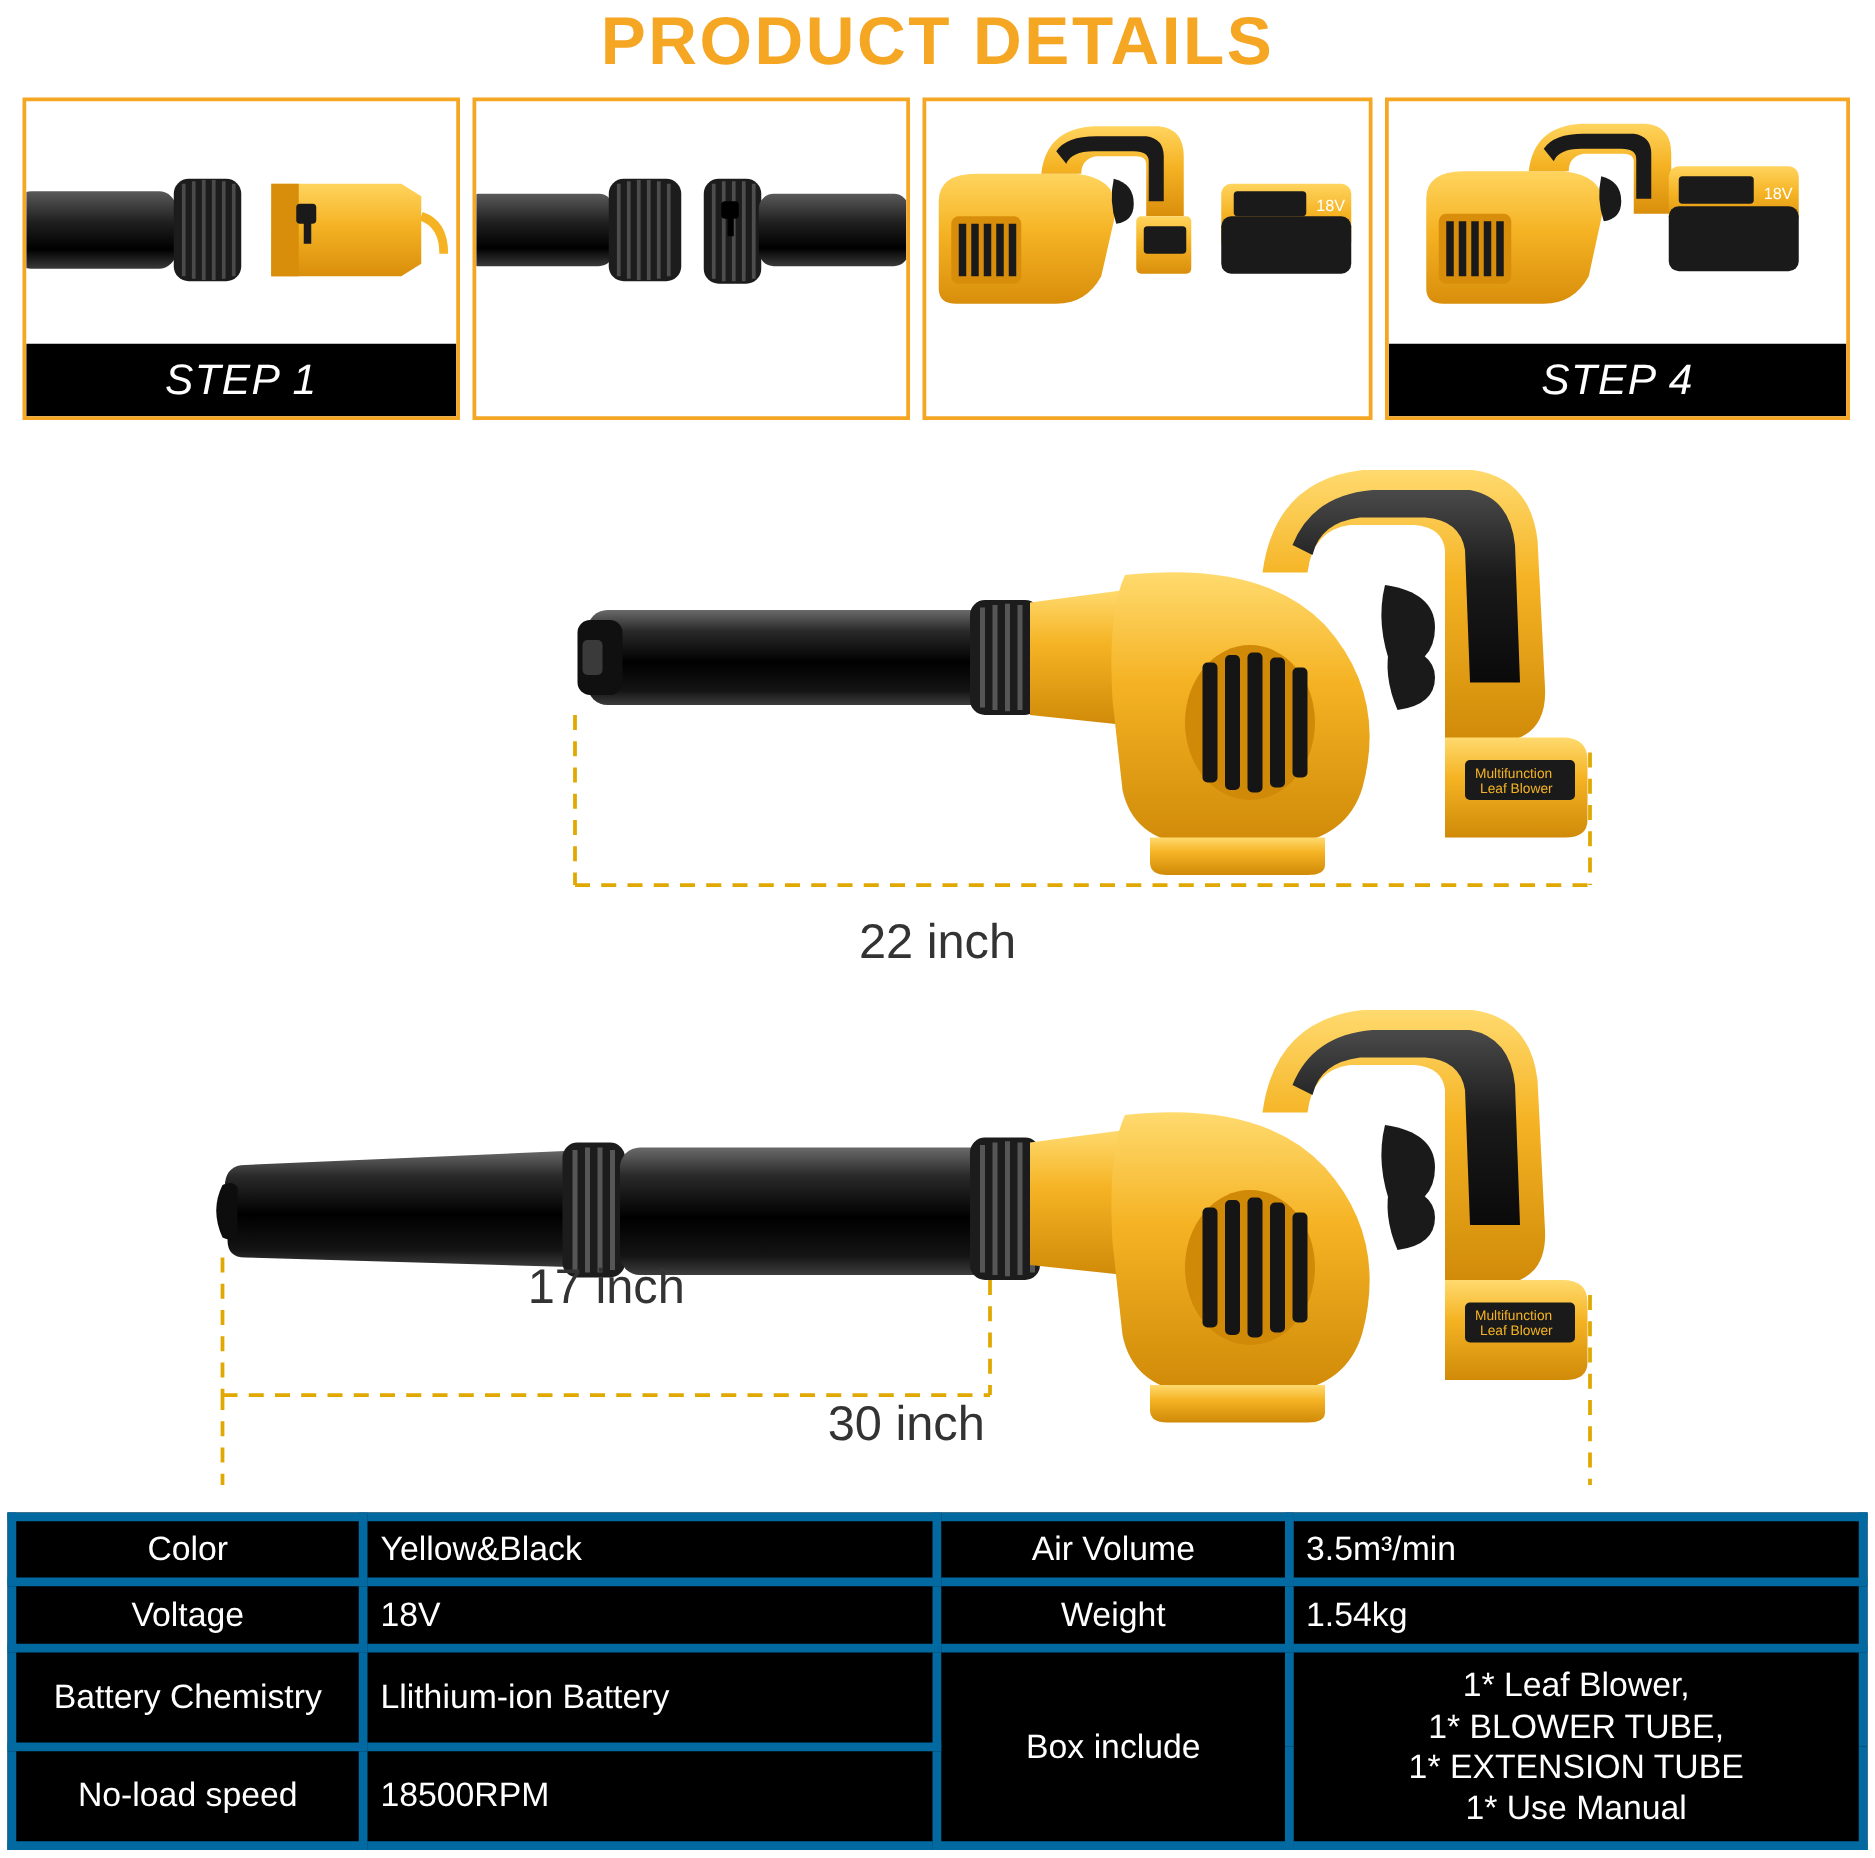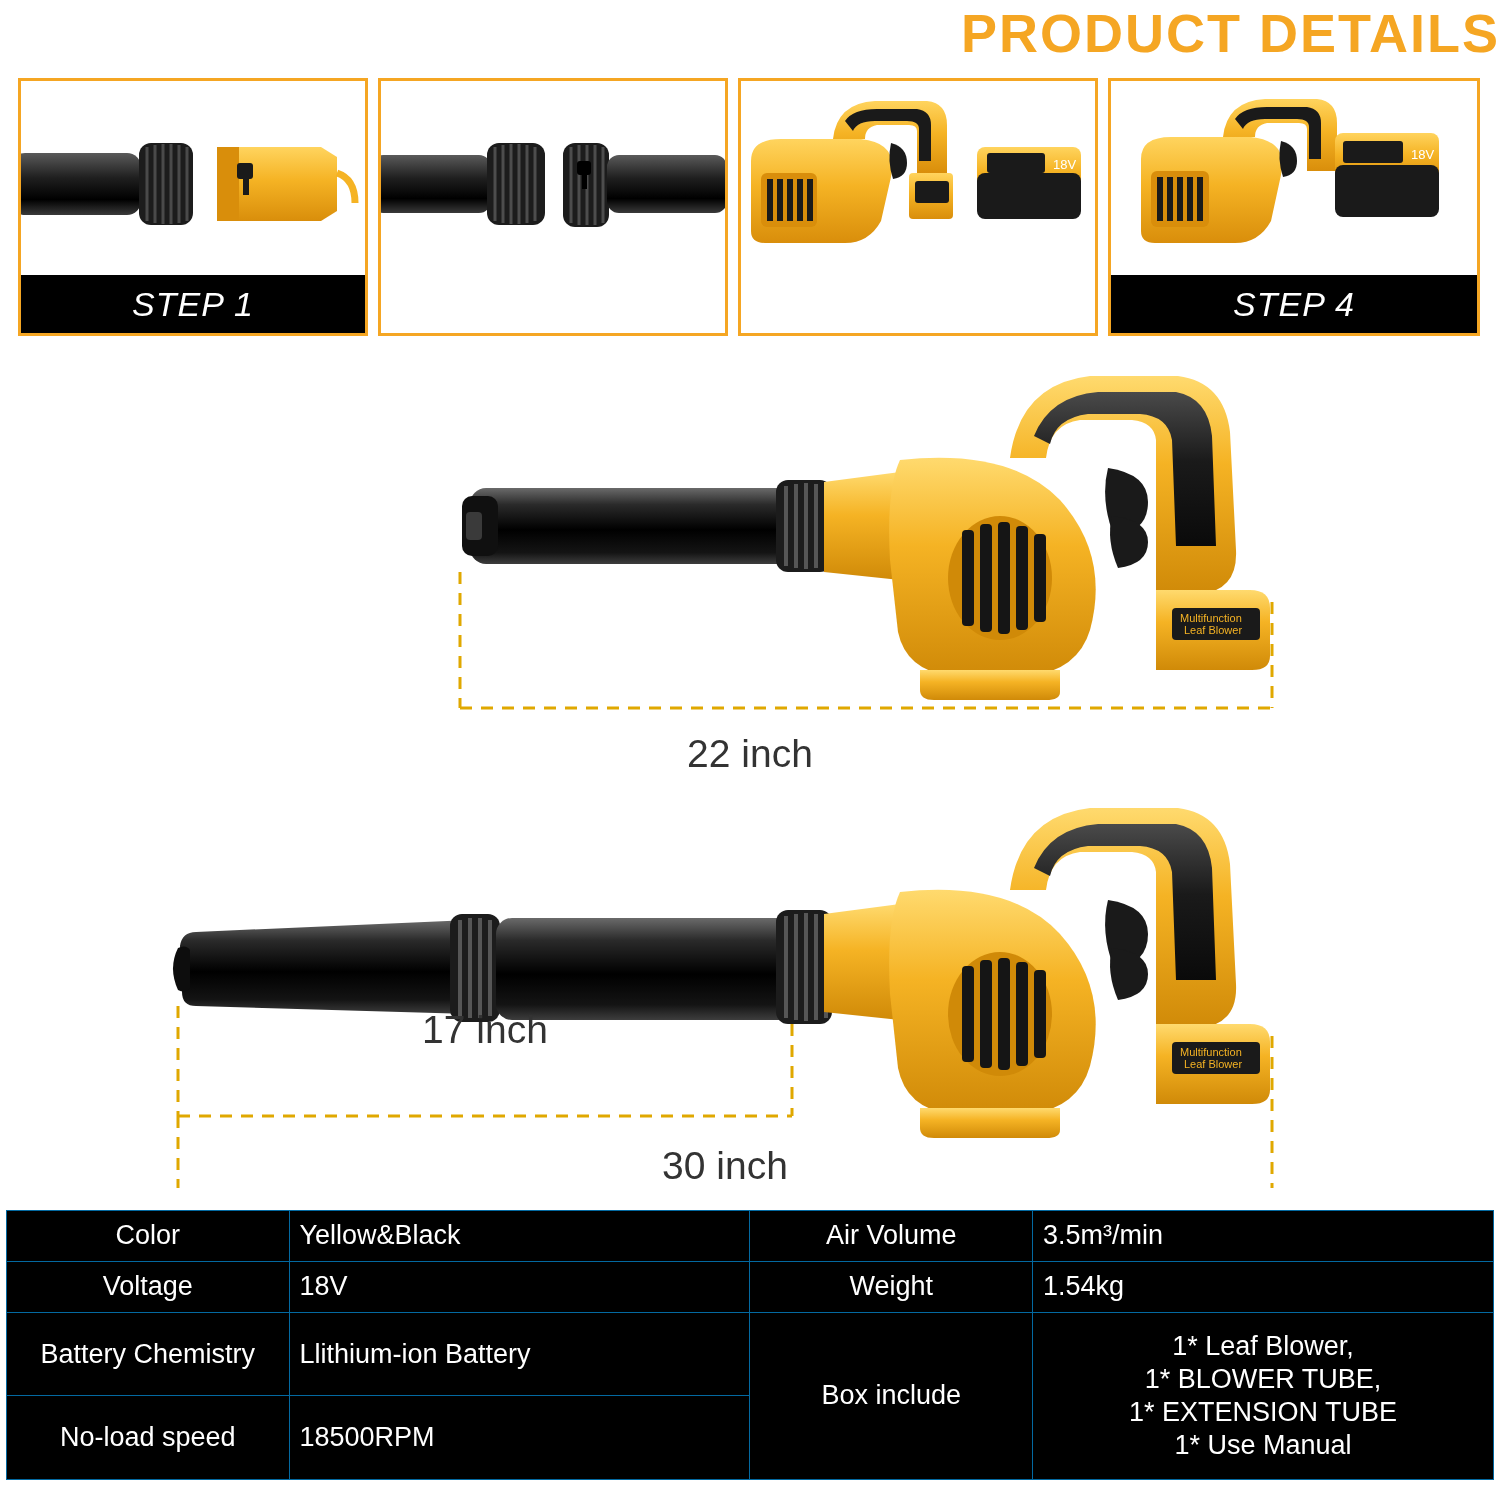--- a/index.html
+++ b/index.html
@@ -8,21 +8,21 @@
     width: 1500px; height: 1486px;
     background: #ffffff;
     font-family: "Liberation Sans", sans-serif;
     overflow: hidden;
   }
   .page { position: relative; width: 1500px; height: 1486px; background: #fff; }
 
   
   .title {
     position: absolute; top: 2px; left: 0; width: 1500px;
-    text-align: right;
+    text-align: center;
     font-size: 54px; font-weight: bold; letter-spacing: 2px;
     color: #F5A623;
     font-family: "Liberation Sans", sans-serif;
   }
 
   
   .steps {
     position: absolute; top: 78px; left: 18px;
     width: 1464px; height: 258px;
     display: flex; gap: 10px;
@@ -56,21 +56,21 @@
   }
 
   
   .spec-table {
     position: absolute; left: 6px; top: 1210px;
     width: 1488px; height: 270px;
     border-collapse: collapse;
     background: #000;
   }
   .spec-table td {
-    border: 1px solid #0369a1;
+    border: 7px solid #0369a1;
     color: #fff;
     font-size: 27px;
     padding: 6px 10px;
     vertical-align: middle;
     font-family: "Liberation Sans", sans-serif;
   }
   .lbl { text-align: center; width: 19%; line-height: 1.15; }
   .val { text-align: left; padding-left: 26px; width: 31%; }
   .multi { line-height: 1.22; text-align: center; }
 </style>
@@ -340,21 +340,21 @@
       <line x1="792" y1="256" x2="792" y2="348" stroke="#E0A800" stroke-width="3" stroke-dasharray="12 9"></line>
       <line x1="178" y1="348" x2="792" y2="348" stroke="#E0A800" stroke-width="3" stroke-dasharray="12 9"></line>
 
       <line x1="178" y1="348" x2="178" y2="458" stroke="#E0A800" stroke-width="3" stroke-dasharray="12 9"></line>
       <line x1="1272" y1="268" x2="1272" y2="458" stroke="#E0A800" stroke-width="3" stroke-dasharray="12 9"></line>
       <line x1="178" y1="458" x2="1272" y2="458" stroke="#E0A800" stroke-width="3" stroke-dasharray="12 9"></line>
     </svg>
 
     <div class="dim-text" style="left:178px; top:668px; width:614px; text-align:center;">17 inch</div>
 
-    <div class="dim-text" style="left:178px; top:778px; width:1094px; text-align:center;margin-top:26px;">30 inch</div>
+    <div class="dim-text" style="left:178px; top:778px; width:1094px; text-align:center;">30 inch</div>
   </div>
 
   <table class="spec-table">
     <tbody>
       <tr>
         <td class="lbl">Color</td>
         <td class="val">Yellow&amp;Black</td>
         <td class="lbl">Air Volume</td>
         <td class="val">3.5m³/min</td>
       </tr>

